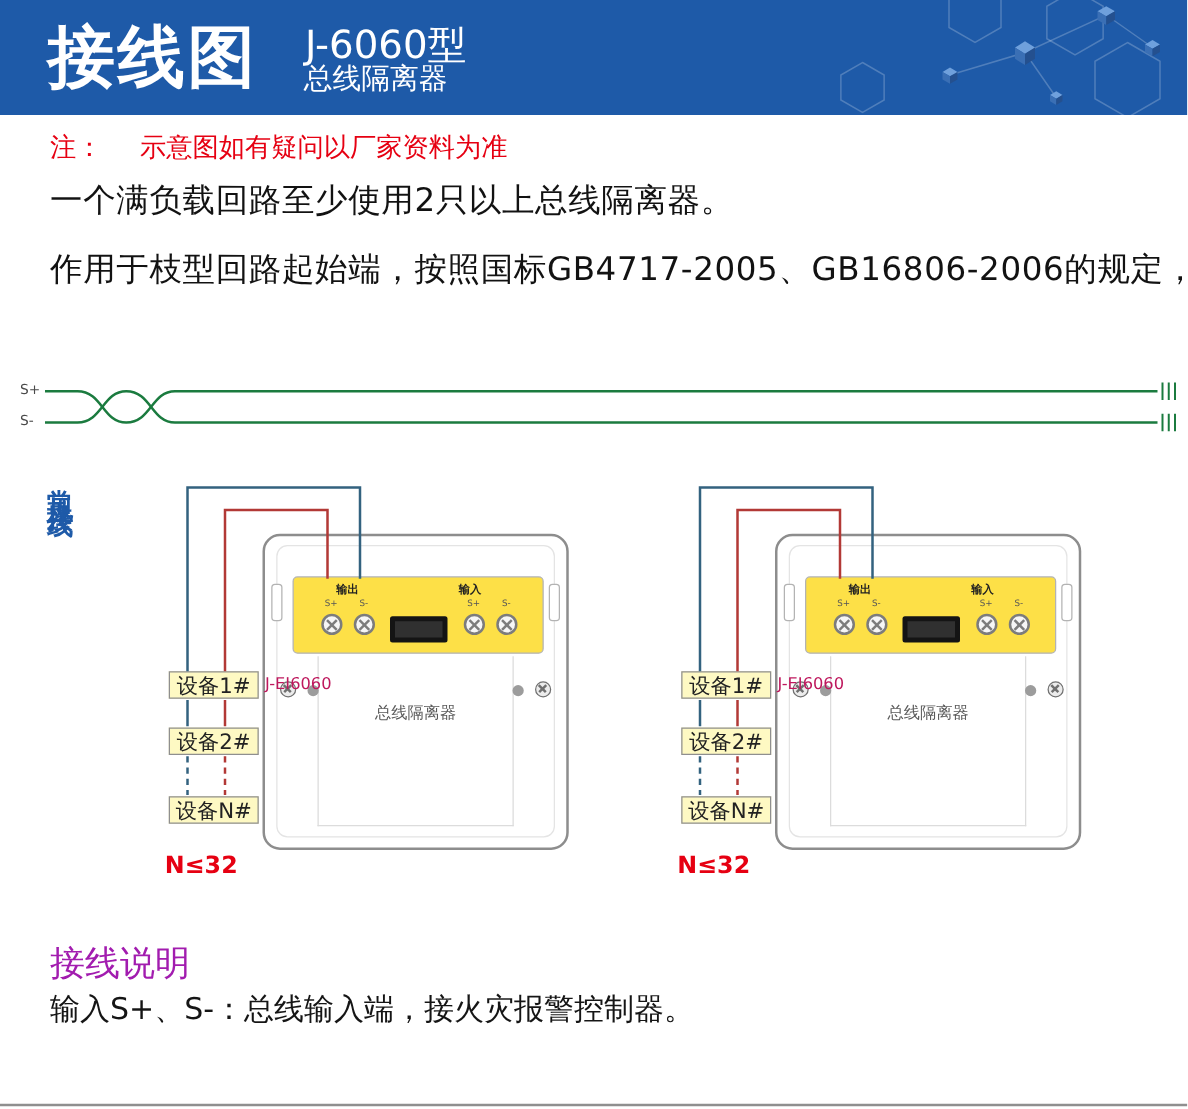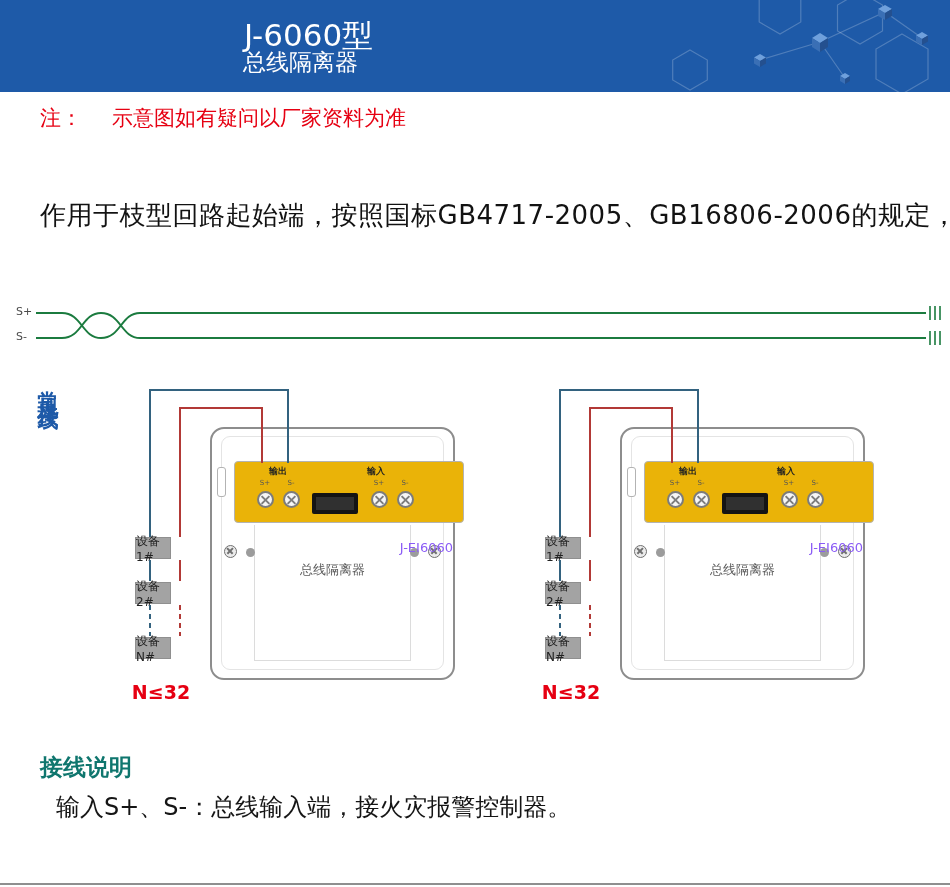--- a/index.html
+++ b/index.html
@@ -30,59 +30,60 @@
 
   
   .module{width:245px;height:253px;background:#fff;border:2px solid #8d8d8d;border-radius:14px;top:427px;z-index:2}
   #module-1{left:210px}#module-2{left:620px}
   .inner-face{position:absolute;left:9px;top:7px;right:9px;bottom:8px;border:1px solid #e4e4e4;border-radius:9px}
   .face-line-l{position:absolute;left:42px;top:96px;width:1px;height:136px;background:#dcdcdc}
   .face-line-r{position:absolute;right:42px;top:96px;width:1px;height:136px;background:#dcdcdc}
   .face-line-b{position:absolute;left:42px;right:42px;top:231px;height:1px;background:#dcdcdc}
   .tab{position:absolute;width:9px;height:30px;border:1px solid #b3b3b3;border-radius:3px;background:#fff;top:38px}
   .tab-l{left:5px}.tab-r{right:5px}
-  .strip{position:absolute;left:22px;top:32px;width:230px;height:62px;background:#eab308;border:1px solid #b3b3b3;border-radius:4px}
+  .strip{position:absolute;left:22px;top:32px;width:201px;height:62px;background:#fde047;border:1px solid #b3b3b3;border-radius:4px}
   .io-label{position:absolute;top:3px;width:40px;text-align:center;font-size:9px;font-weight:bold;color:#222}
   .io-out{left:23px}.io-in{left:121px}
   .pin{position:absolute;top:17px;width:20px;text-align:center;font-size:7px;color:#555}
   .pin-1{left:20px}.pin-2{left:46px}.pin-3{left:134px}.pin-4{left:160px}
   .screw{position:absolute;top:29px;width:17px;height:17px;border:2px solid #7c7c7c;border-radius:50%;background:#f6f6f6}
   .screw::before,.screw::after{content:"";position:absolute;left:1px;top:5.5px;width:11px;height:2px;background:#7c7c7c}
   .screw::before{transform:rotate(45deg)}.screw::after{transform:rotate(-45deg)}
   .screw-1{left:22px}.screw-2{left:48px}.screw-3{left:136px}.screw-4{left:162px}
   .display{position:absolute;left:77px;top:31px;width:46px;height:21px;background:#141414;border-radius:2px}
   .display::after{content:"";position:absolute;left:4px;top:4px;right:4px;bottom:4px;background:#303030}
   .screwx{position:absolute;width:13px;height:13px;border:1.5px solid #707070;border-radius:50%;background:#ececec}
   .screwx::before,.screwx::after{content:"";position:absolute;left:1px;top:4.2px;width:8px;height:1.5px;background:#707070}
   .screwx::before{transform:rotate(45deg)}.screwx::after{transform:rotate(-45deg)}
   .sx-l{left:12px;top:116px}.sx-r{right:12px;top:116px}
   .dot{position:absolute;width:9px;height:9px;border-radius:50%;background:#9c9c9c}
   .dot-l{left:34px;top:119px}.dot-r{right:34px;top:119px}
-  .m-model{position:absolute;left:0;top:111px;width:100%;text-align:right;font-size:13px;color:#8b5cf6}
+  .m-model{position:absolute;left:0;top:111px;width:100%;text-align:left;font-size:13px;color:#be185d}
   .m-name{position:absolute;left:0;top:132px;width:100%;text-align:center;font-size:13px;color:#5a5a5a}
 
   
-  .dev{position:absolute;width:36px;height:22px;background:#a3a3a3;border:1px solid #8f8f8f;display:flex;align-items:center;justify-content:center;font-size:12px;color:#222;z-index:2}
+  .dev{position:absolute;width:72px;height:22px;background:#fef9c3;border:1px solid #8f8f8f;display:flex;align-items:center;justify-content:center;font-size:17px;color:#222;z-index:2}
   .limit{position:absolute;top:681px;width:60px;text-align:center;font-size:19px;font-weight:bold;color:#e60012}
   #limit-1{left:131px}#limit-2{left:541px}
 
   
-  .instr-head{left:40px;top:752px;font-size:23px;font-weight:bold;color:#0f766e}
-  .instr-line{left:56px;font-size:24px;color:#151515;white-space:nowrap}
+  .instr-head{left:40px;top:752px;font-size:28px;font-weight:normal;color:#a21caf}
+  .instr-line{left:40px;font-size:24px;color:#151515;white-space:nowrap}
   #instr-1{top:791px}#instr-2{top:829px}
   .divider{left:0;top:883px;width:950px;height:2px;background:#8f8f8f}
 
   .wires{left:0;top:295px;z-index:3;pointer-events:none}
 </style>
 </head>
 <body>
 
 <div class="page">
 
   <div class="abs header">
+    <div class="abs header-title">接线图</div>
     <div class="abs header-model">J-6060型</div>
     <div class="abs header-sub">总线隔离器</div>
     <svg class="abs deco" width="320" height="92" viewBox="0 0 320 92">
       <g stroke="rgba(255,255,255,0.22)" fill="none" stroke-width="1.2">
         <polygon points="230,-8 252.5,5 252.5,31 230,44 207.5,31 207.5,5"></polygon>
         <polygon points="272,34 298,49 298,79 272,94 246,79 246,49"></polygon>
         <polygon points="150,-14 170.8,-2 170.8,22 150,34 129.2,22 129.2,-2"></polygon>
         <polygon points="60,50 77.3,60 77.3,80 60,90 42.7,80 42.7,60"></polygon>
         <path d="M190,42 L255,12 L292,38 M190,42 L215,78 M130,60 L190,42"></path>
       </g>
@@ -102,20 +103,21 @@
         <polygon points="215,73 220,76 215,79 210,76" fill="#6fa0dc"></polygon>
         <polygon points="210,76 215,79 215,84 210,81" fill="#3a6fb5"></polygon>
         <polygon points="220,76 215,79 215,84 220,81" fill="#24508f"></polygon>
       </g>
     </svg>
   </div>
 
   <div class="abs note">
     <span class="note-prefix">注：</span><span>示意图如有疑问以厂家资料为准</span>
   </div>
+  <div class="abs para" id="p1">一个满负载回路至少使用2只以上总线隔离器。</div>
   <div class="abs para" id="p2">作用于枝型回路起始端，按照国标GB4717-2005、GB16806-2006的规定，</div>
 
   <div class="abs bus-label" id="bus-plus">S+</div>
   <div class="abs bus-label" id="bus-minus">S-</div>
 
   <div class="abs vlabel">常规接线</div>
 
   <svg class="abs wires" width="950" height="470" viewBox="0 0 950 470">
     <g stroke="#1b7b3f" stroke-width="2" fill="none">
       <path d="M36,18 H62 C82,18 82,43 101,43 C121,43 121,18 140,18 H926"></path>

